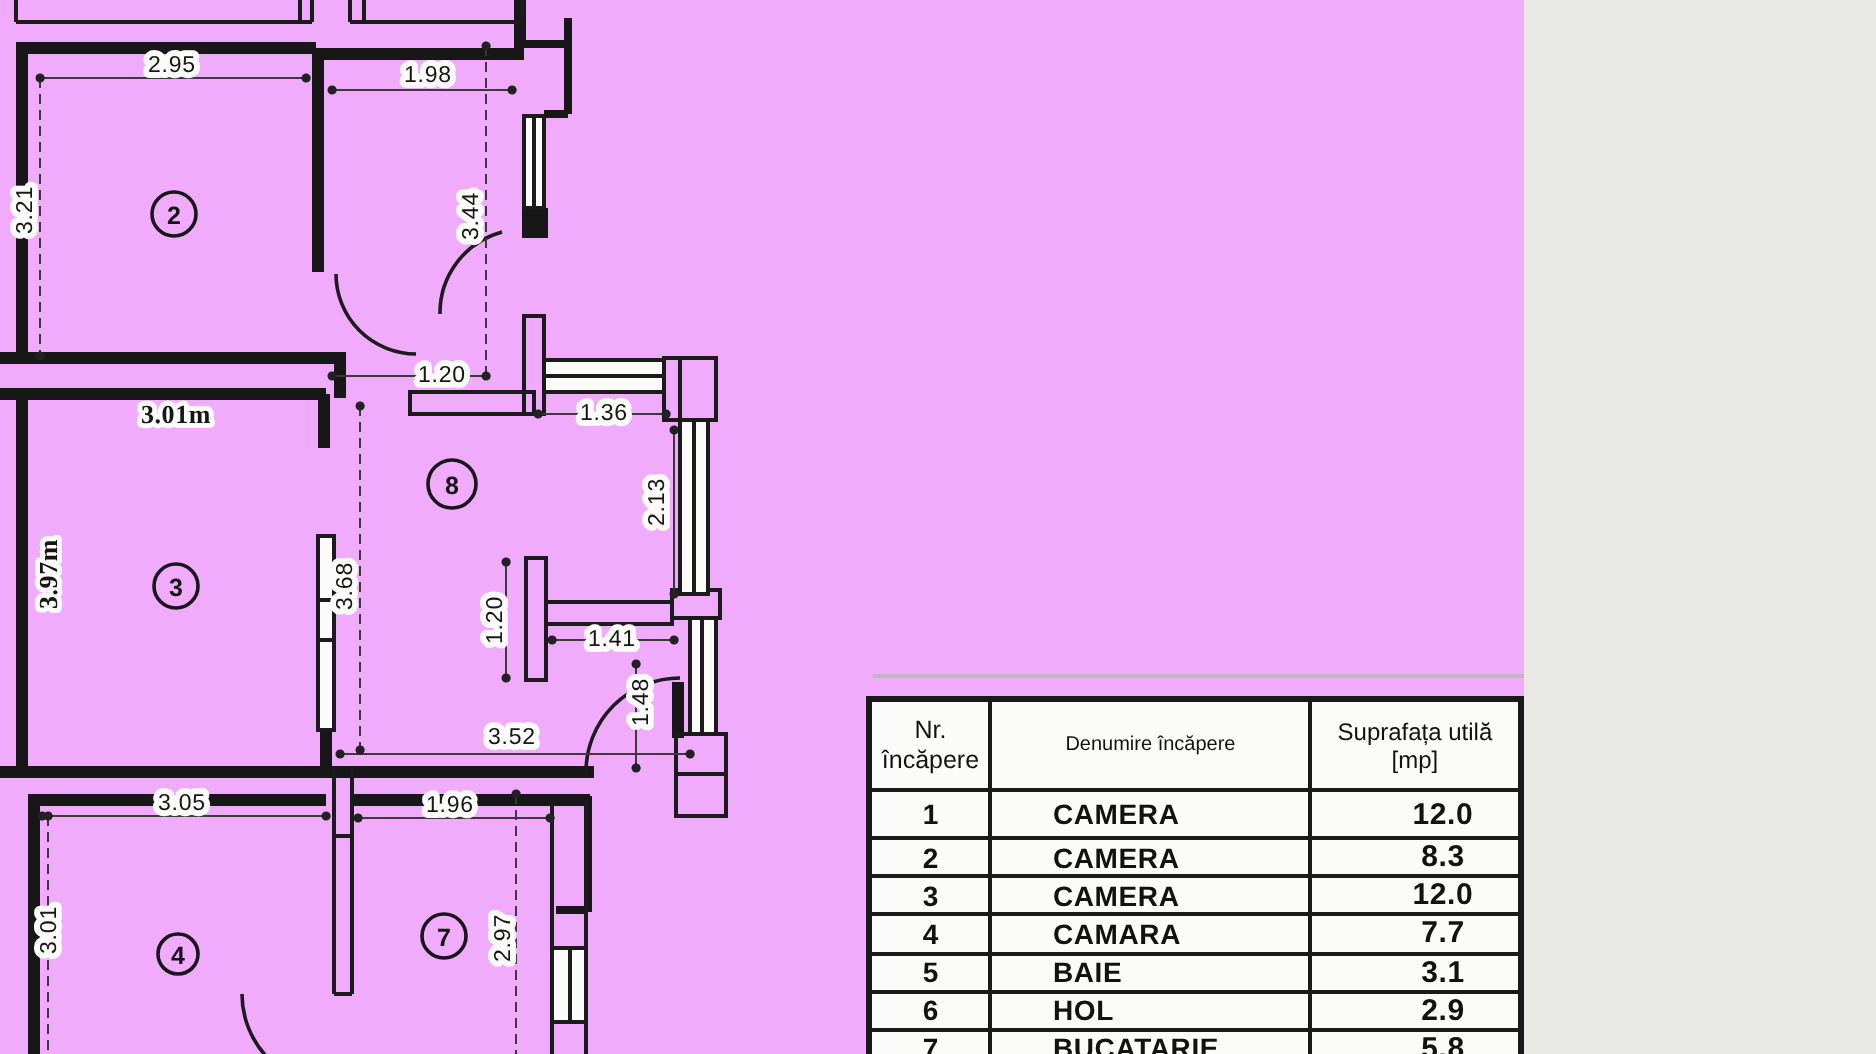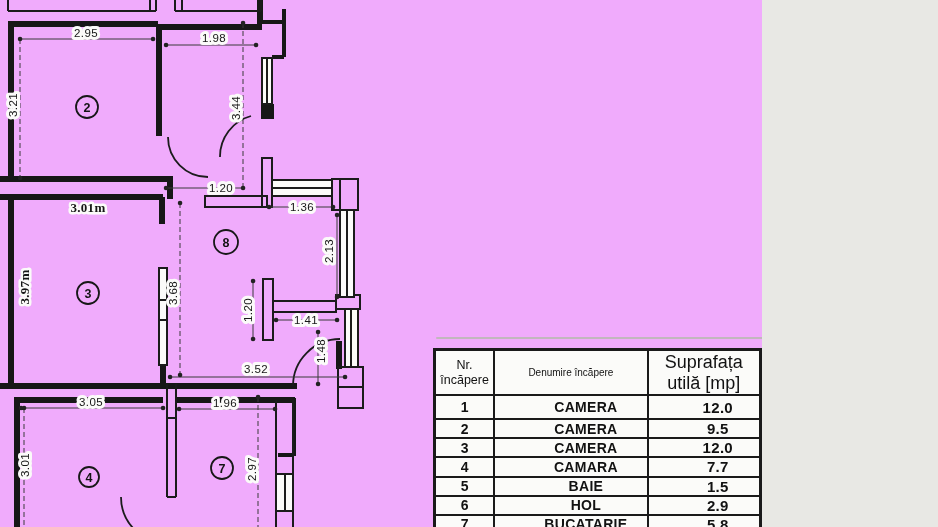--- a/index.html
+++ b/index.html
@@ -24,26 +24,26 @@
   
   .areas{
     position:absolute;left:433px;top:348px;
     border-collapse:collapse;table-layout:fixed;
     font-family:"Liberation Sans",sans-serif;color:#121212;
     background:#fbfbf9;
   }
   .areas td,.areas th{border:2px solid #1a1a1a;padding:0;overflow:hidden;}
   .areas{border:3px solid #1a1a1a;}
   .col-nr{width:75px;text-align:center;}
-  .col-name{width:202px;text-align:center;padding-left:30px !important;}
+  .col-name{width:202px;text-align:left;padding-left:30px !important;}
   .col-area{width:150px;text-align:center;padding-left:28px !important;}
   .areas thead th{height:43px;font-weight:normal;vertical-align:middle;}
   th.col-nr{font-size:12.5px;line-height:1.15;text-align:center;padding-left:0 !important;}
   th.col-name{font-size:10px;text-align:center;padding-left:0 !important;}
-  th.col-area{font-size:18px;text-align:center;padding-left:0 !important;}
+  th.col-area{font-size:12px;text-align:center;padding-left:0 !important;}
   .areas tbody td{font-weight:bold;}
   .areas tbody tr{height:19.2px;}
   .areas tbody tr.first{height:24px;}
   td.col-nr{font-size:14px;}
   td.col-name{font-size:14px;letter-spacing:.3px;}
   td.col-area{font-size:15px;letter-spacing:.3px;}
   .scanline{
     position:absolute;left:436px;top:337px;width:423px;height:2px;
     background:#b9b9b2;opacity:.85;border-radius:1px;
   }
@@ -155,36 +155,36 @@
     </thead>
     <tbody>
       <tr class="first">
         <td class="col-nr">1</td>
         <td class="col-name">CAMERA</td>
         <td class="col-area">12.0</td>
       </tr>
       <tr>
         <td class="col-nr">2</td>
         <td class="col-name">CAMERA</td>
-        <td class="col-area">9.5</td>
+        <td class="col-area">8.3</td>
       </tr>
       <tr>
         <td class="col-nr">3</td>
         <td class="col-name">CAMERA</td>
         <td class="col-area">12.0</td>
       </tr>
       <tr>
         <td class="col-nr">4</td>
         <td class="col-name">CAMARA</td>
         <td class="col-area">7.7</td>
       </tr>
       <tr>
         <td class="col-nr">5</td>
         <td class="col-name">BAIE</td>
-        <td class="col-area">1.5</td>
+        <td class="col-area">3.1</td>
       </tr>
       <tr>
         <td class="col-nr">6</td>
         <td class="col-name">HOL</td>
         <td class="col-area">2.9</td>
       </tr>
       <tr>
         <td class="col-nr">7</td>
         <td class="col-name">BUCATARIE</td>
         <td class="col-area">5.8</td>

